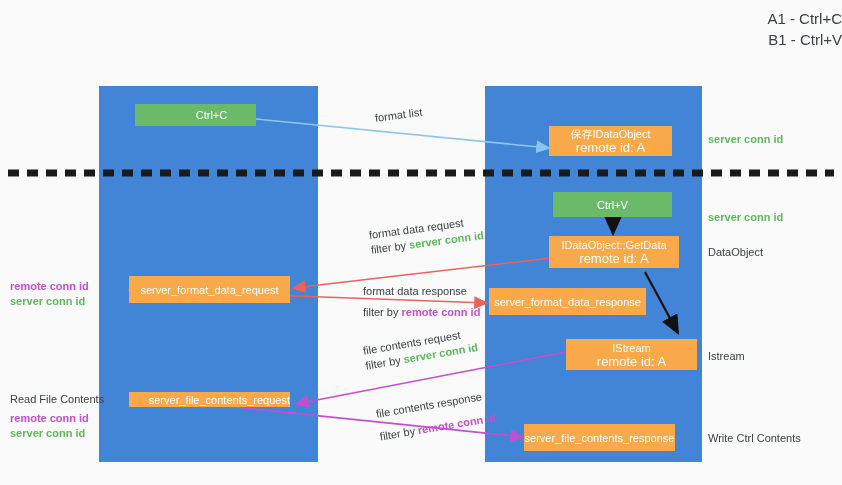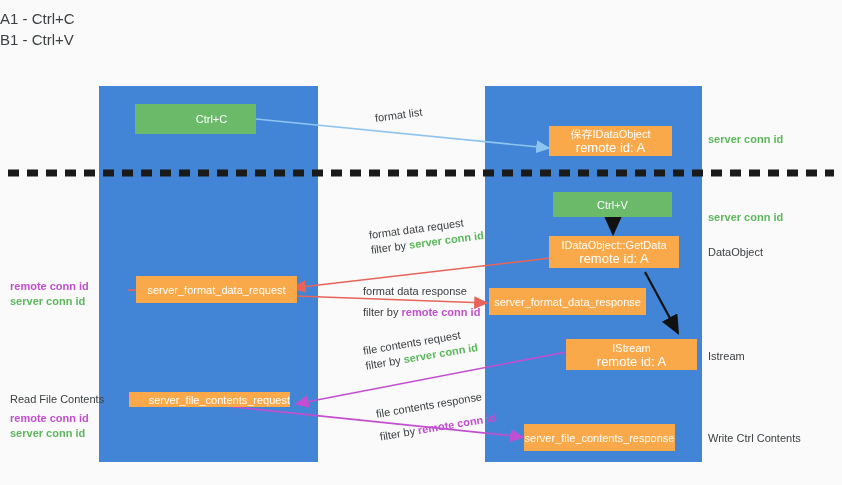--- a/index.html
+++ b/index.html
@@ -26,21 +26,21 @@
     height: 485px;
     pointer-events: none;
   }
   .abs { position: absolute; }
 
   
   .title {
     left: 0;
     top: 8px;
     width: 842px;
-    text-align: left;
+    text-align: right;
     font-size: 15px;
     color: #3c4043;
     line-height: 21px;
     white-space: pre;
   }
 
   
   .col-head {
     font-size: 11px;
     color: #3c4043;
@@ -142,39 +142,39 @@
 
     <line x1="128" y1="290" x2="487" y2="303" stroke="#e8645a" stroke-width="1.6" marker-end="url(#ah-red)"></line>
 
     <line x1="566" y1="352" x2="296" y2="404" stroke="#c24fd0" stroke-width="1.6" marker-end="url(#ah-mag)"></line>
 
     <line x1="128" y1="396" x2="523" y2="437" stroke="#c24fd0" stroke-width="1.6" marker-end="url(#ah-mag)"></line>
 
     <line x1="8" y1="173" x2="834" y2="173" stroke="#1a1a1a" stroke-width="7" stroke-dasharray="11 8" stroke-linecap="butt"></line>
   </svg>
 
-  <div class="abs node green" style="left:135px; top:104px; width:121px; height:30px;padding-left:32px;">
+  <div class="abs node green" style="left:135px; top:104px; width:121px; height:22px;padding-left:32px;">
     <span>Ctrl+C</span>
   </div>
 
   <div class="abs node orange" style="left:549px; top:126px; width:123px; height:30px;">
     <span>保存IDataObject</span>
     <span class="l2">remote id: A</span>
   </div>
 
   <div class="abs node green" style="left:553px; top:192px; width:119px; height:25px;">
     <span>Ctrl+V</span>
   </div>
 
   <div class="abs node orange" style="left:549px; top:236px; width:130px; height:32px;">
     <span>IDataObject::GetData</span>
     <span class="l2">remote id: A</span>
   </div>
 
-  <div class="abs node orange" style="left:136px; top:276px; width:161px; height:27px;">
+  <div class="abs node orange" style="left:129px; top:276px; width:161px; height:27px;">
     <span>server_format_data_request</span>
   </div>
 
   <div class="abs node orange" style="left:489px; top:288px; width:157px; height:27px;">
     <span>server_format_data_response</span>
   </div>
 
   <div class="abs node orange" style="left:566px; top:339px; width:131px; height:31px;">
     <span>IStream</span>
     <span class="l2">remote id: A</span>

